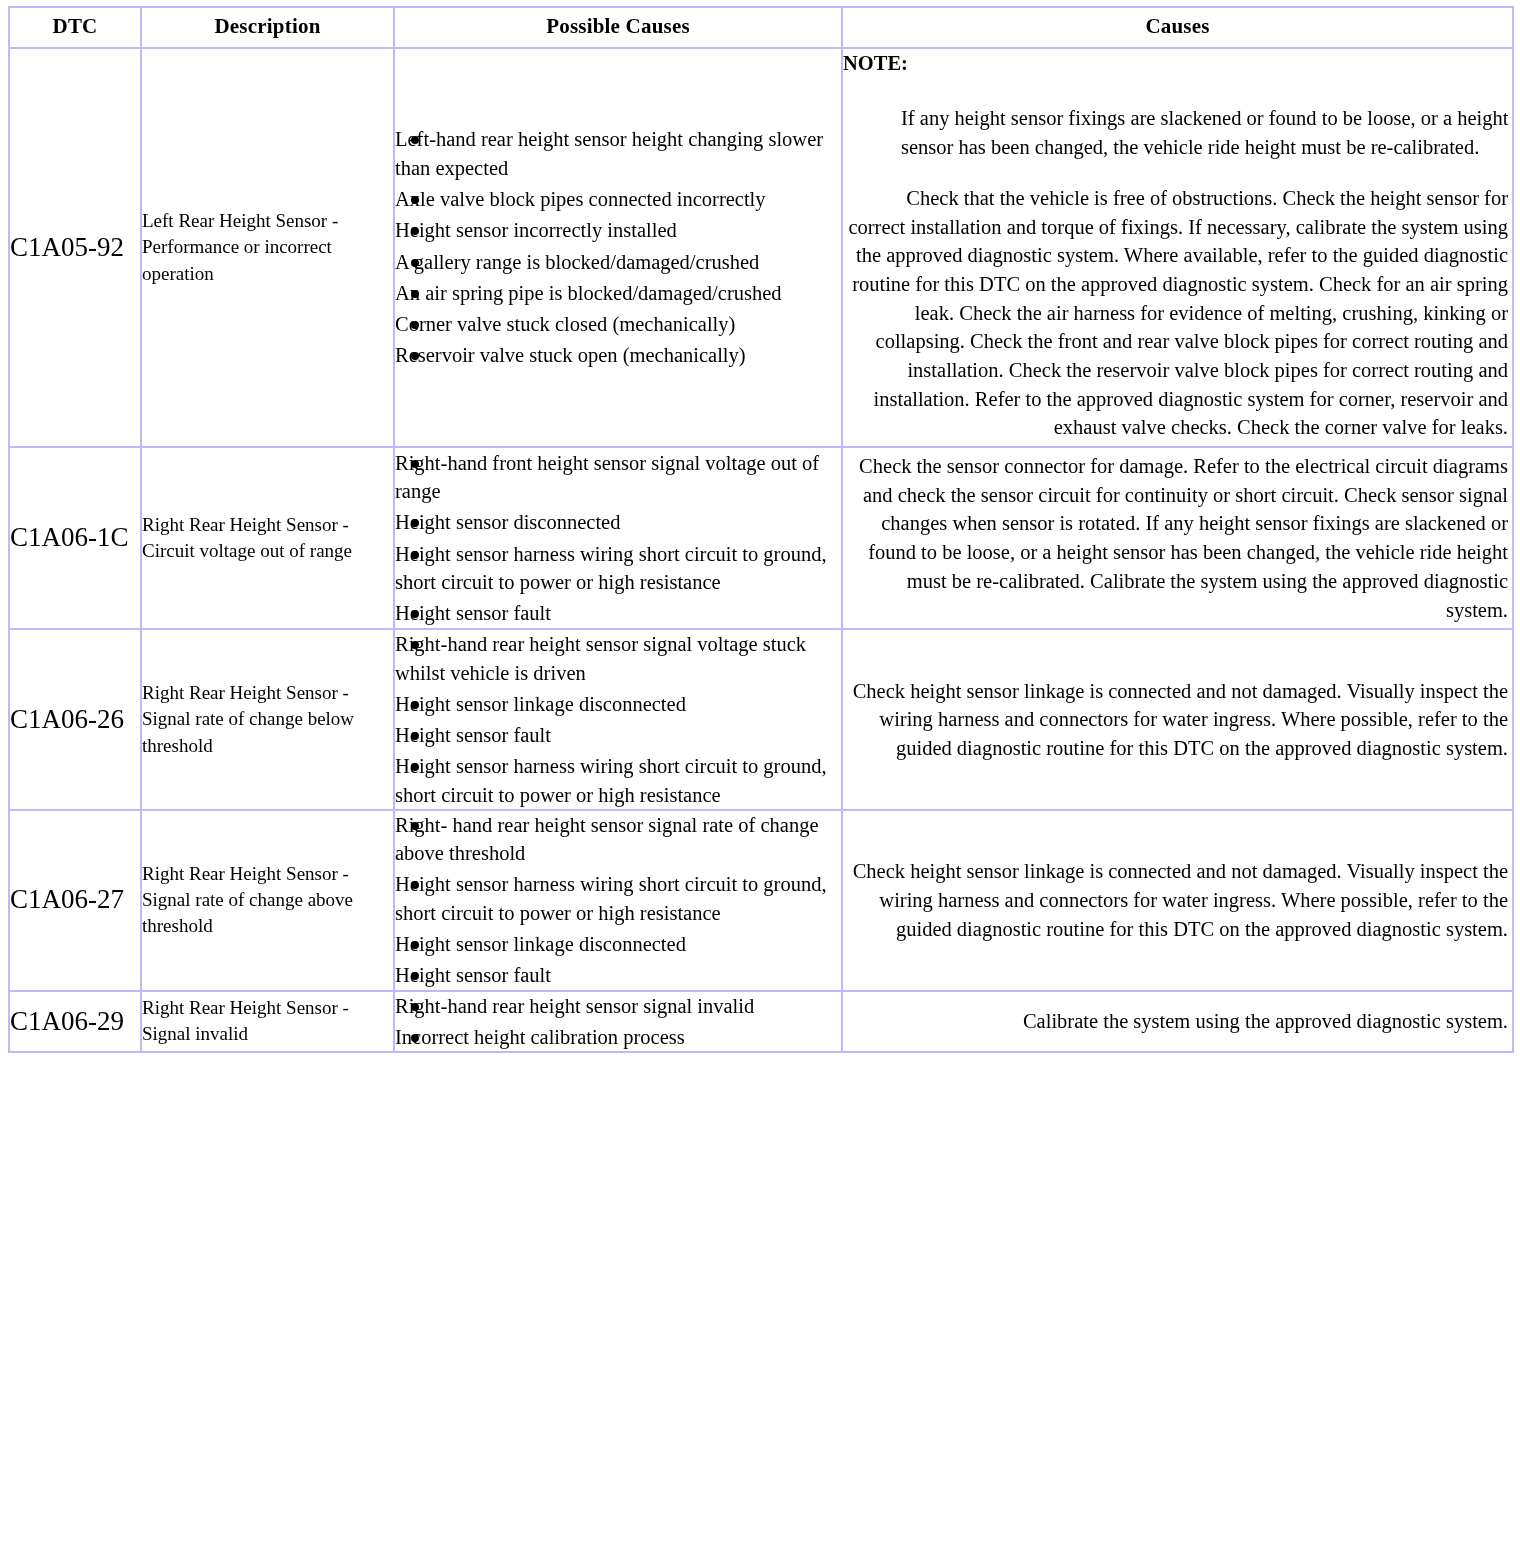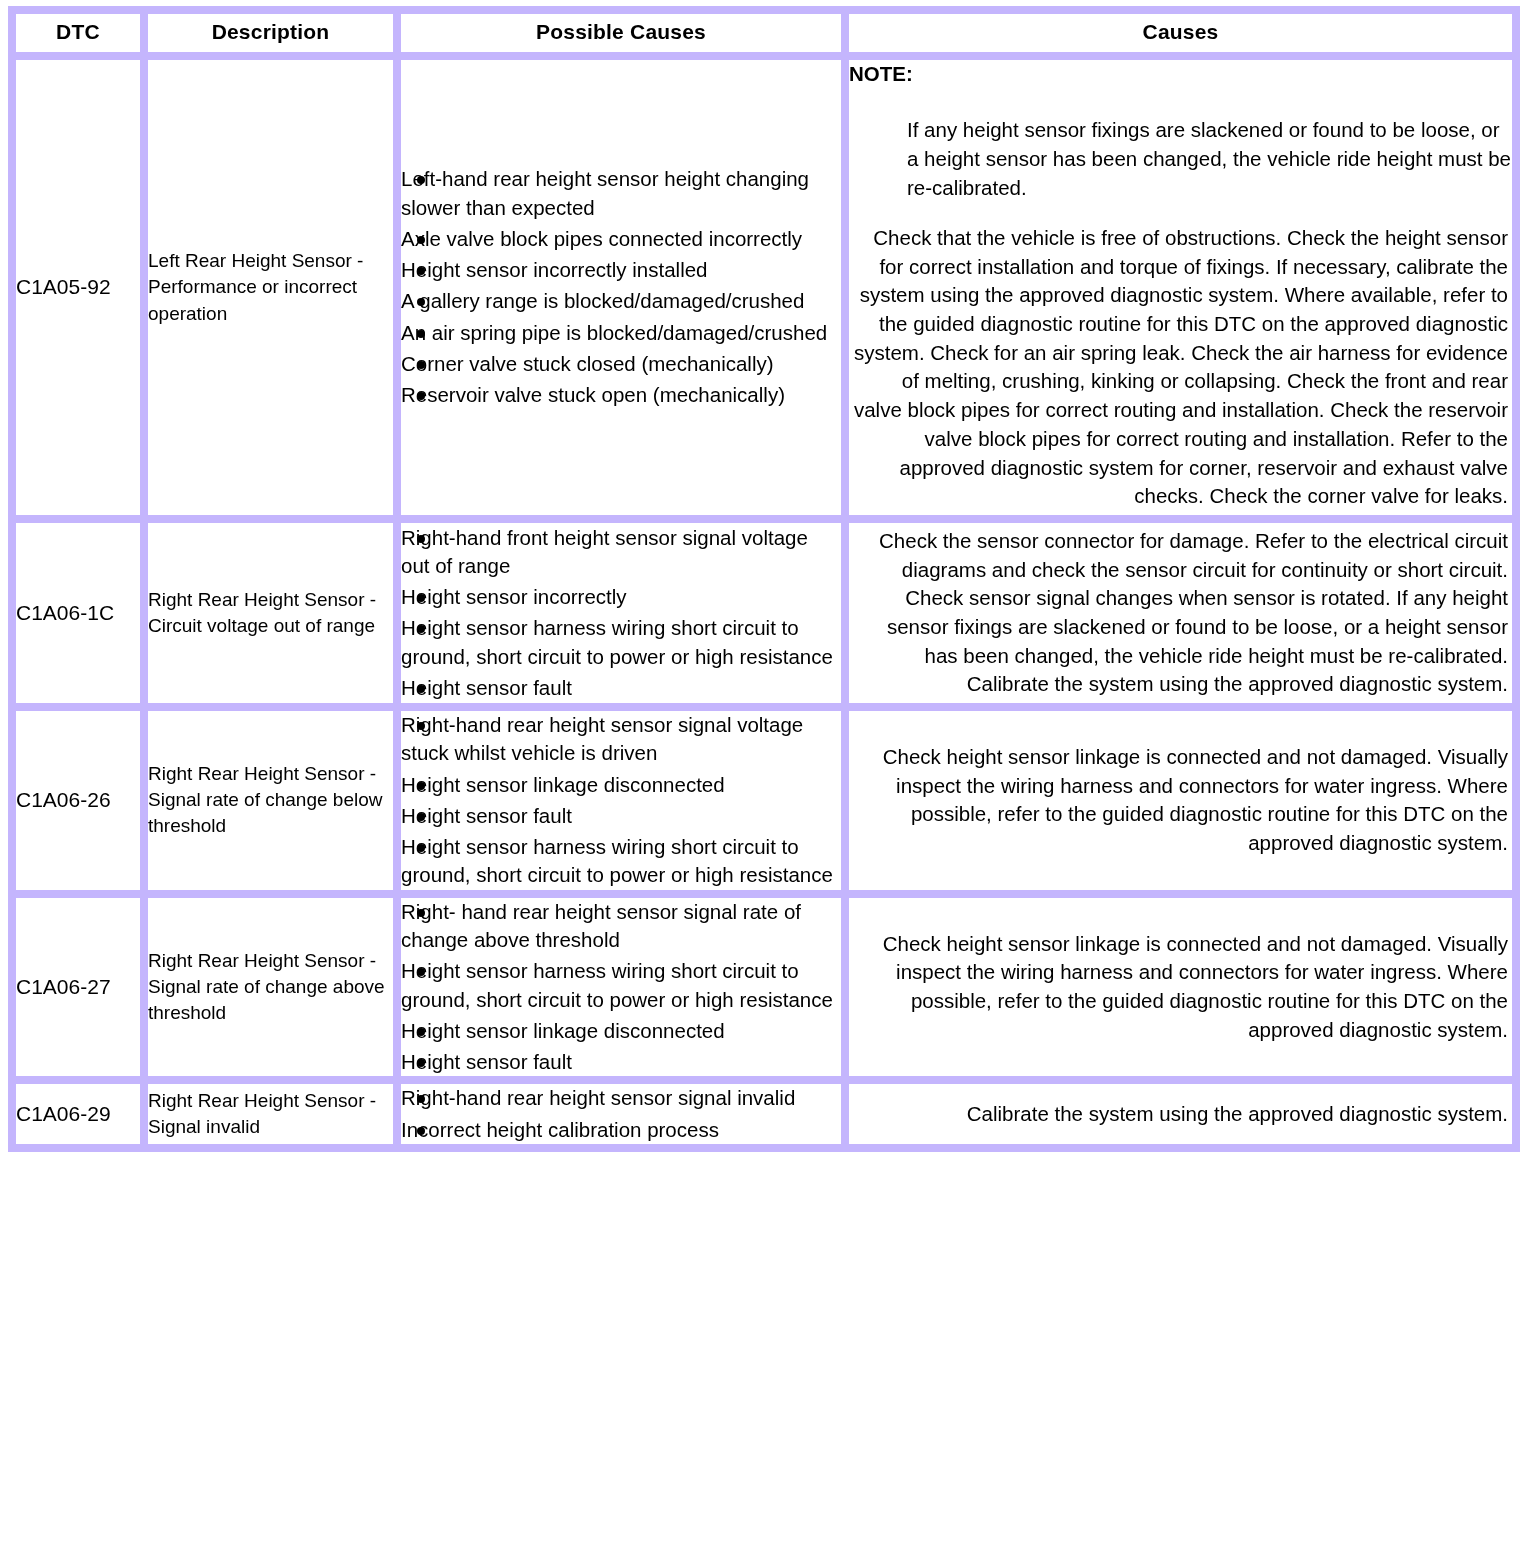--- a/index.html
+++ b/index.html
@@ -22,33 +22,34 @@
     width: 1504px;
     table-layout: fixed;
     border: 2px solid #000;
   }
   table.dtc col.c-dtc { width: 132px; }
   table.dtc col.c-desc { width: 253px; }
   table.dtc col.c-cause { width: 448px; }
   table.dtc col.c-action { width: 671px; }
 
   table.dtc th, table.dtc td {
-    border: 8px solid #c4b5fd;
+    border: 2px solid #c4b5fd;
     vertical-align: middle;
     padding: 0;
+    font-family: Liberation Serif, serif;
   }
   table.dtc th {
     text-align: center;
     font-size: 21px;
     font-weight: bold;
     padding: 6px 4px 8px 4px;
     letter-spacing: 0.2px;
   }
   td.dtc-code {
-    font-size: 21px;
+    font-size: 27px;
     padding: 6px 4px 6px 6px;
     line-height: 1.25;
     vertical-align: middle;
     white-space: nowrap;
     border-radius: 6px;
   }
   td.desc {
     font-size: 19px;
     line-height: 1.38;
     padding: 6px 6px 6px 9px;
@@ -143,21 +144,21 @@
           <p class="action-para">Check that the vehicle is free of obstructions. Check the height sensor for correct installation and torque of fixings. If necessary, calibrate the system using the approved diagnostic system. Where available, refer to the guided diagnostic routine for this DTC on the approved diagnostic system. Check for an air spring leak. Check the air harness for evidence of melting, crushing, kinking or collapsing. Check the front and rear valve block pipes for correct routing and installation. Check the reservoir valve block pipes for correct routing and installation. Refer to the approved diagnostic system for corner, reservoir and exhaust valve checks. Check the corner valve for leaks.</p>
         </td>
       </tr>
 
       <tr>
         <td class="dtc-code">C1A06-1C</td>
         <td class="desc">Right Rear Height Sensor - Circuit voltage out of range</td>
         <td class="causes">
           <ul class="bullets">
             <li>Right-hand front height sensor signal voltage out of range</li>
-            <li>Height sensor incorrectly</li>
+            <li>Height sensor disconnected</li>
             <li>Height sensor harness wiring short circuit to ground, short circuit to power or high resistance</li>
             <li>Height sensor fault</li>
           </ul>
         </td>
         <td class="action">
           <p class="action-para">Check the sensor connector for damage. Refer to the electrical circuit diagrams and check the sensor circuit for continuity or short circuit. Check sensor signal changes when sensor is rotated. If any height sensor fixings are slackened or found to be loose, or a height sensor has been changed, the vehicle ride height must be re-calibrated. Calibrate the system using the approved diagnostic system.</p>
         </td>
       </tr>
 
       <tr>

